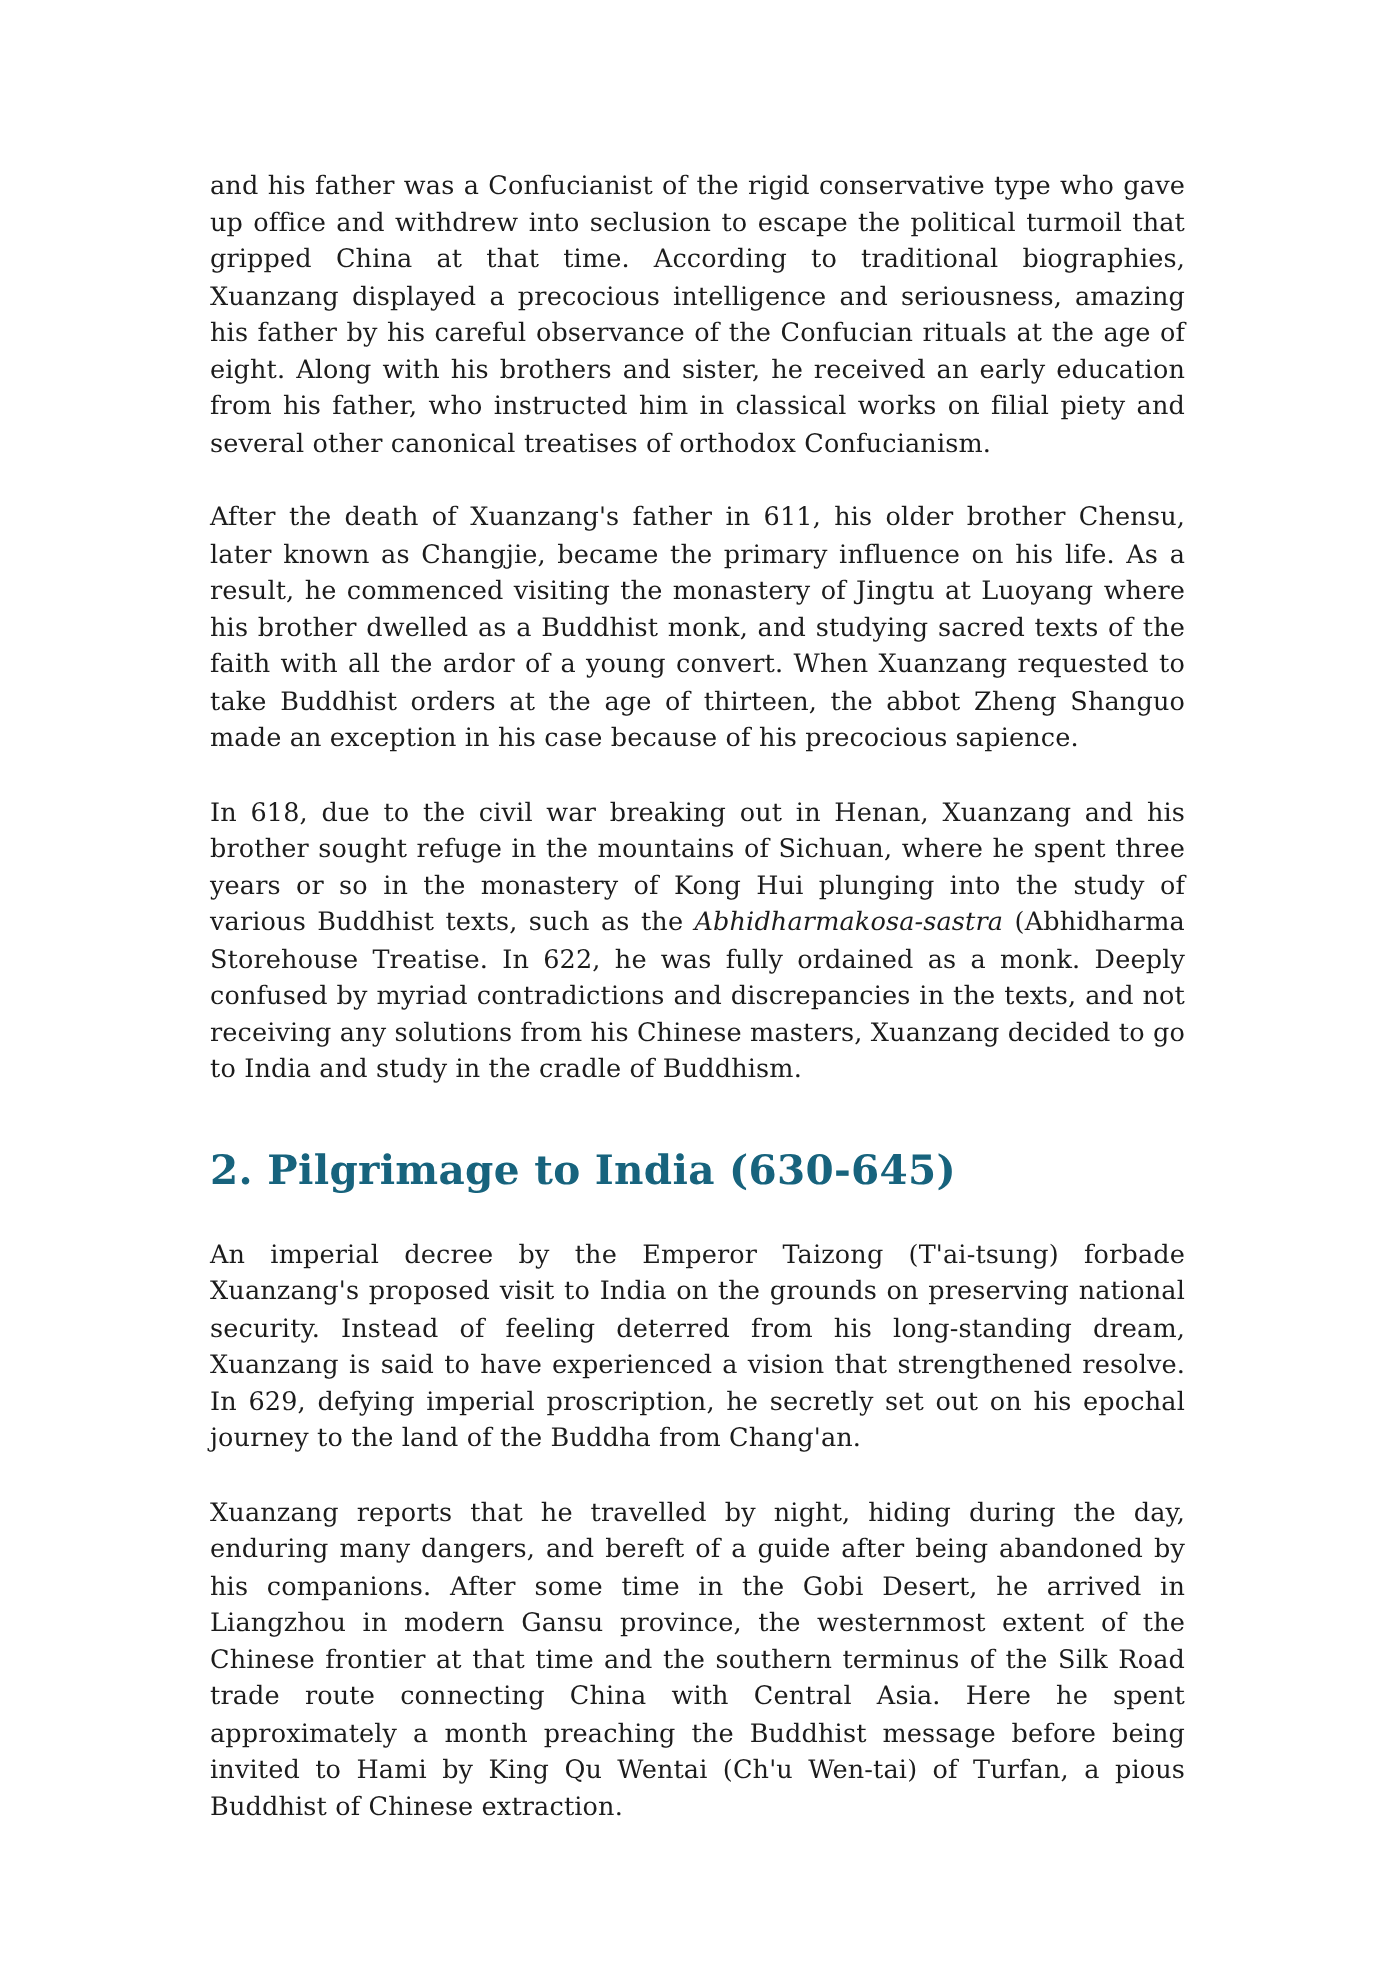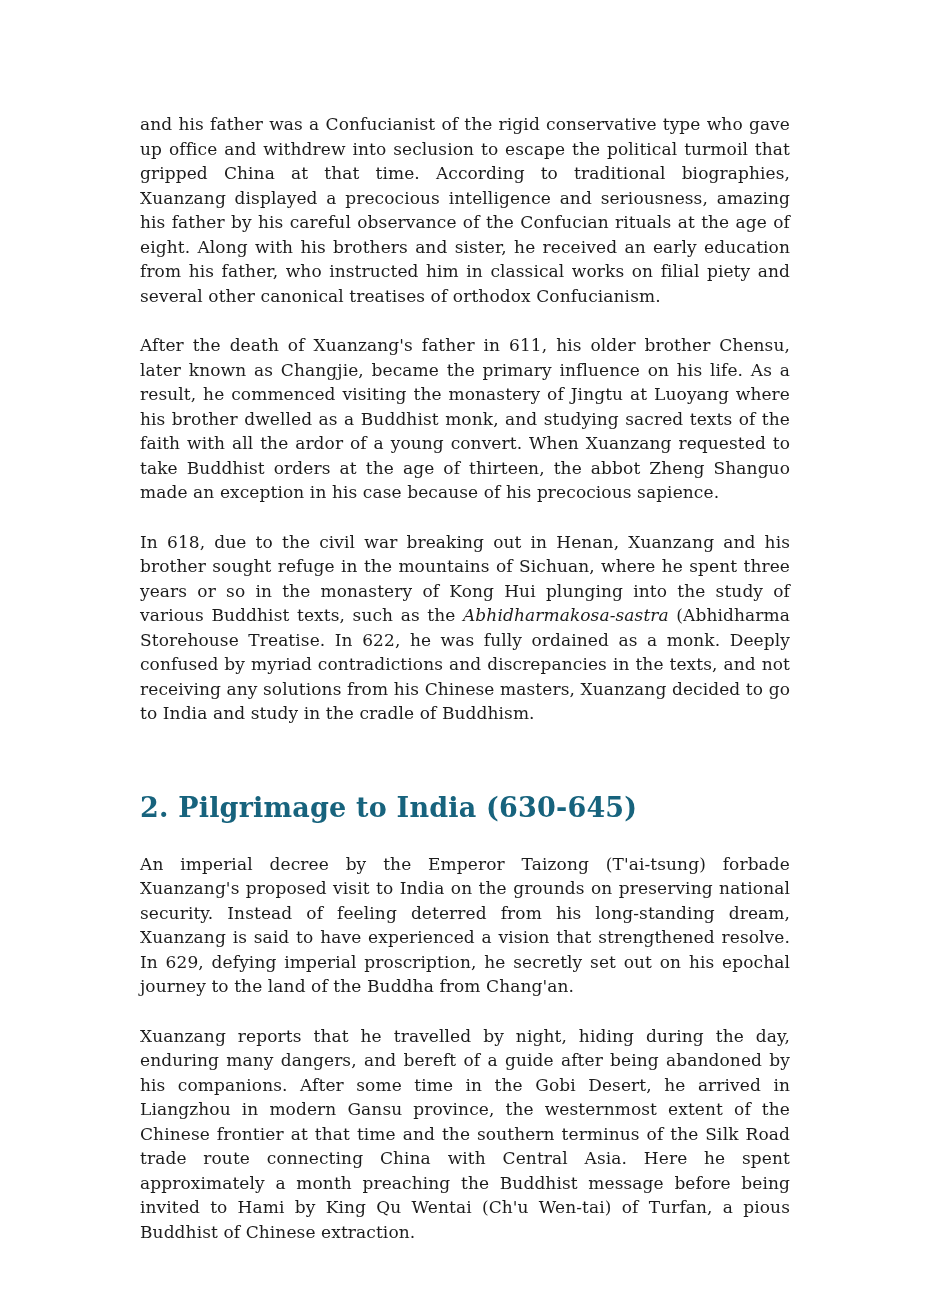--- a/index.html
+++ b/index.html
@@ -23,21 +23,21 @@
     margin: 0 0 25px 0;
     font-size: 17px;
     line-height: 24.5px;
     text-align: justify;
     letter-spacing: 0.1px;
   }
   p.para .italic-term {
     font-style: italic;
   }
   h2.section-heading {
-    margin: 66px 0 28px 0;
+    margin: 39px 0 28px 0;
     font-size: 27px;
     line-height: 1.2;
     font-weight: bold;
     color: #17637d;
     letter-spacing: 0.2px;
   }
 </style>
 </head>
 <body>
 

